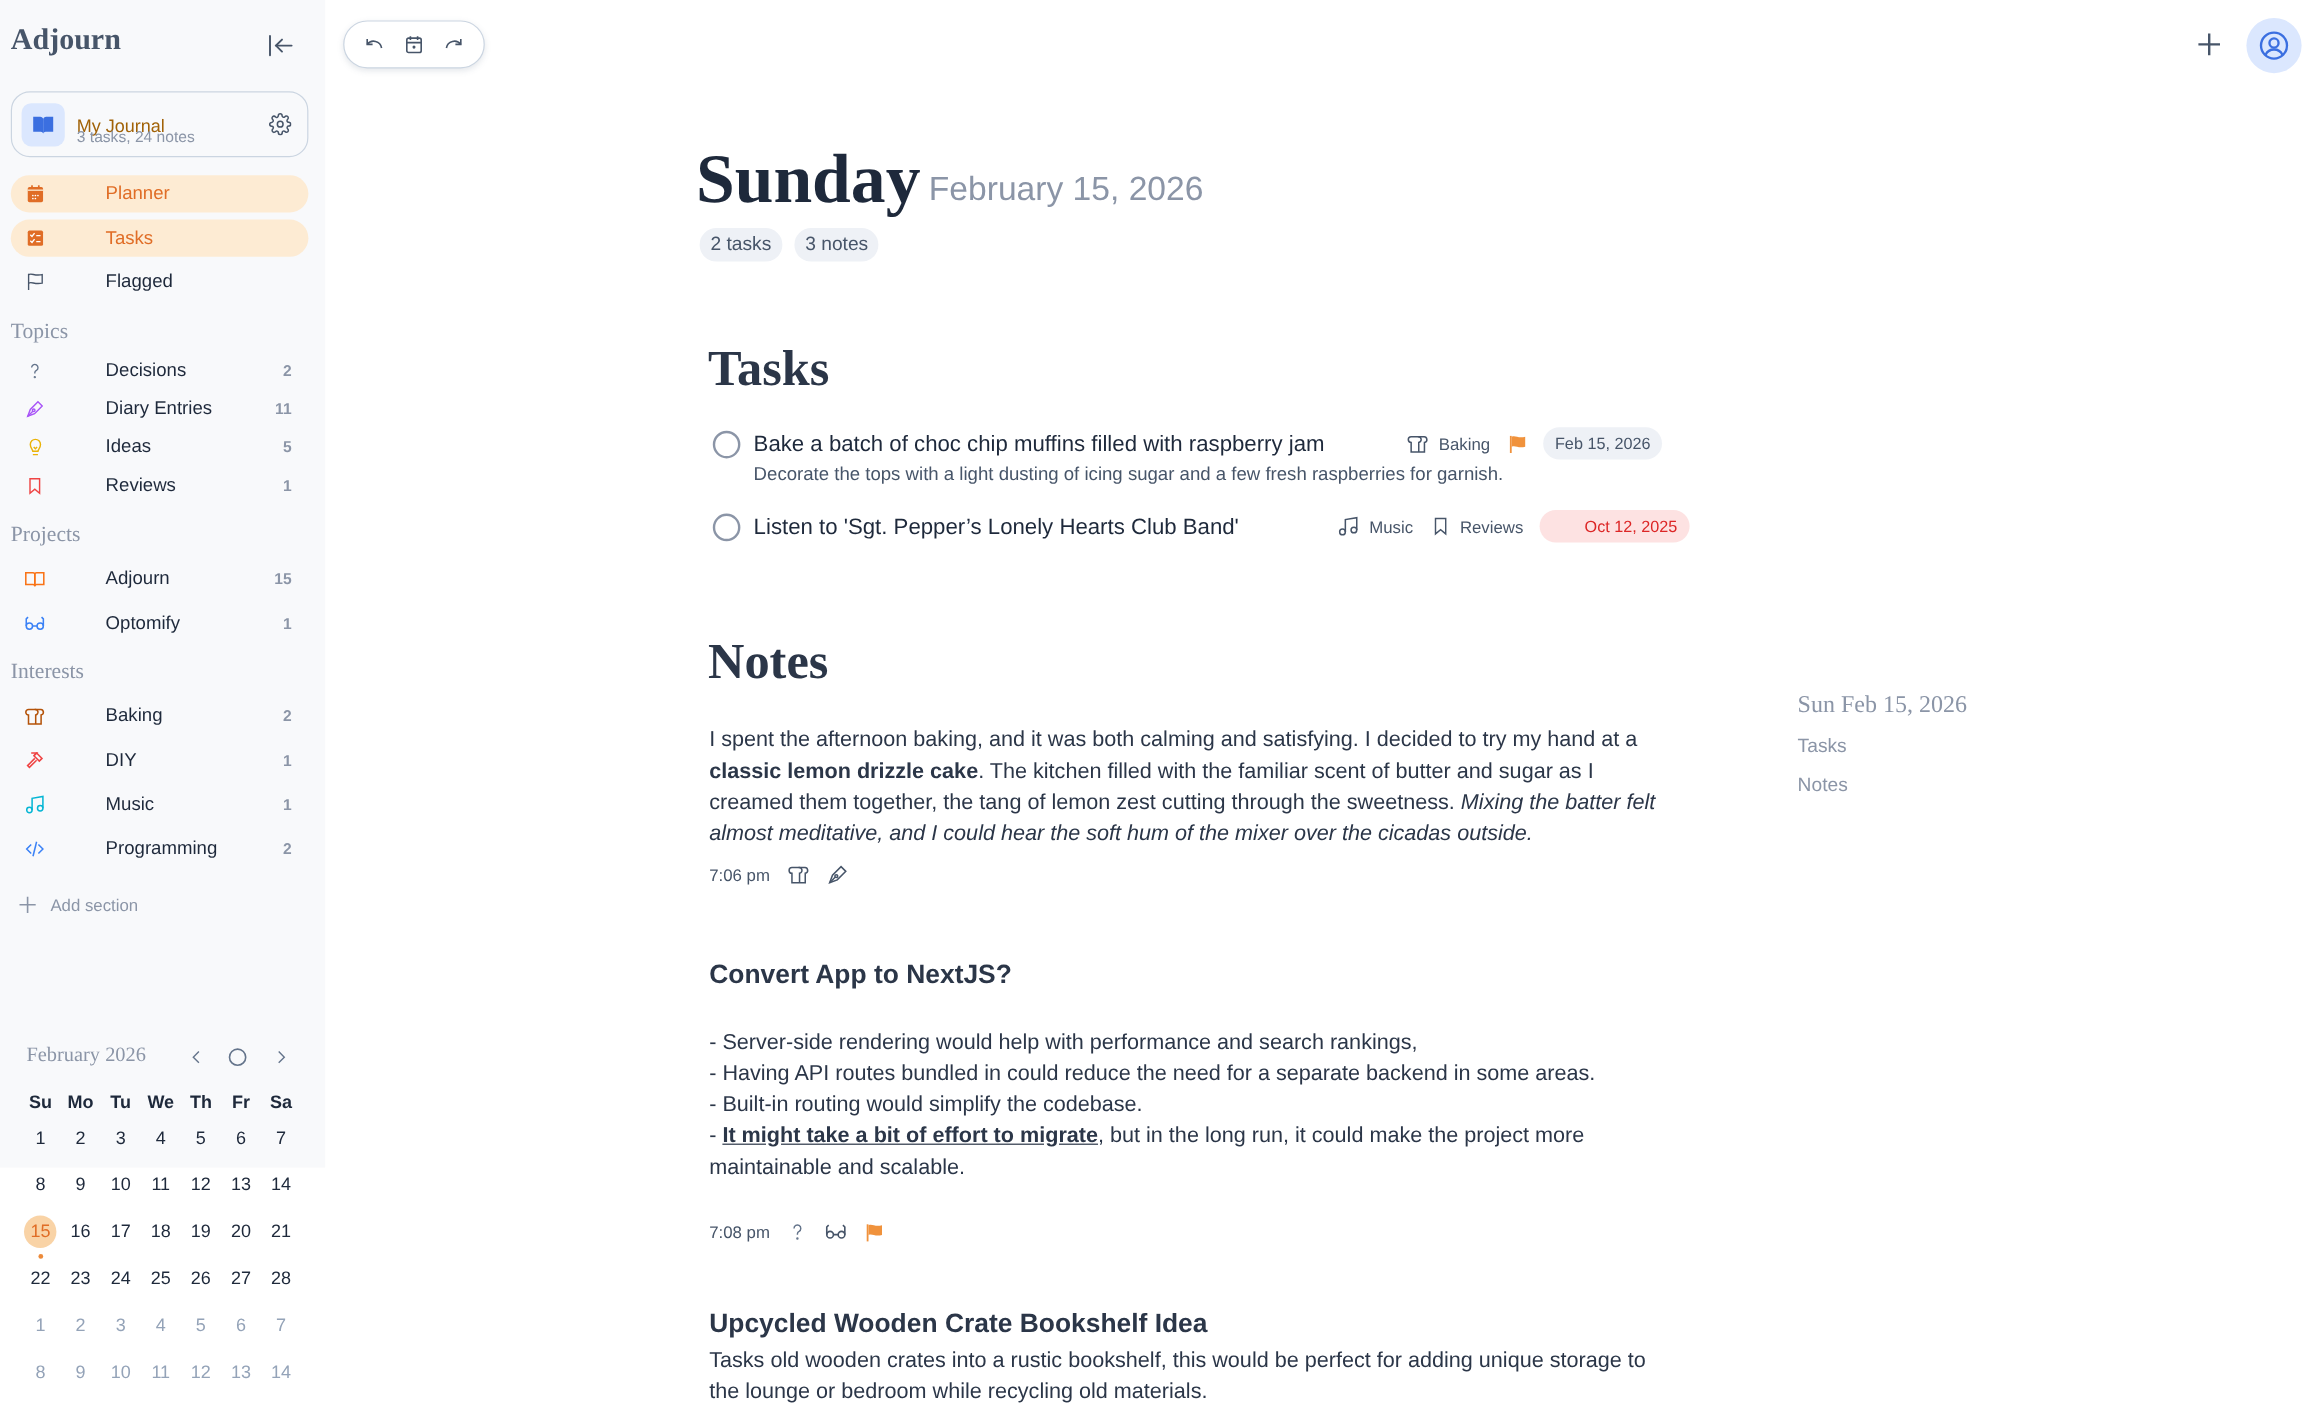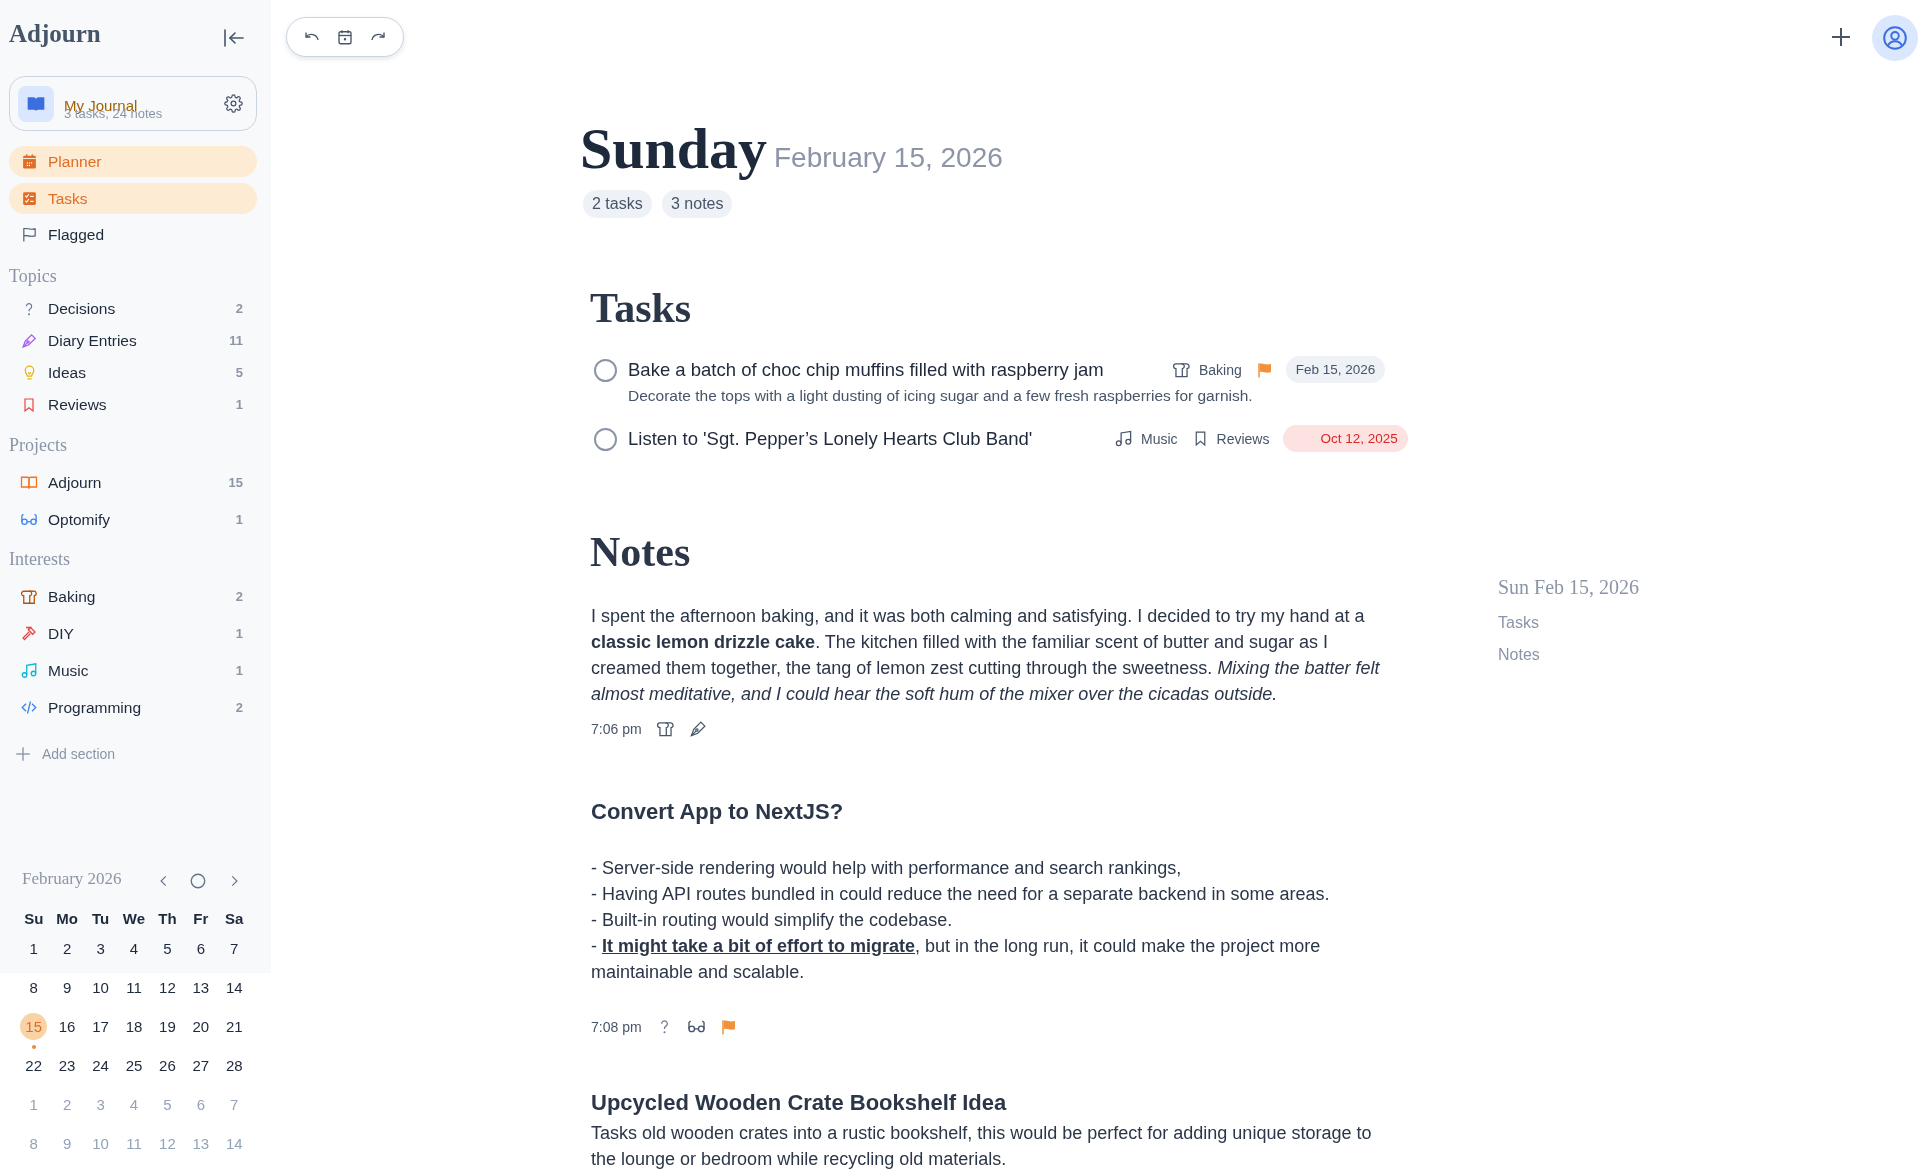--- a/index.html
+++ b/index.html
@@ -9,21 +9,21 @@
   
   .sidebar { position: absolute; left: 0; top: 0; width: 271px; height: 973px; background: #f8f9fb; }
   .brand { position: absolute; left: 9px; top: 20px; font-family: "Liberation Serif", serif; font-size: 25px; color: #475569; font-weight: 600; }
   .collapse-btn { position: absolute; left: 220px; top: 24px; width: 28px; height: 28px; display:flex; align-items:center; justify-content:center; cursor: pointer; }
   .journal-card { position: absolute; left: 9px; top: 76px; width: 248px; height: 55px; border: 1px solid #cbd5e1; border-radius: 16px; background: #f8f9fb; }
   .journal-icon { position: absolute; left: 8px; top: 9px; width: 36px; height: 36px; border-radius: 8px; background: #dbe7fe; display:flex; align-items:center; justify-content:center; }
   .journal-name { position: absolute; left: 54px; top: 20px; font-size: 15px; color: #a16207; }
   .journal-sub { position: absolute; left: 54px; top: 29px; font-size: 13px; color: #8b95a7; }
   .journal-gear { position: absolute; right: 12px; top: 15px; width: 22px; height: 22px; cursor:pointer; display:flex; align-items:center; justify-content:center; }
 
-  .nav-item { position: absolute; left: 9px; width: 248px; height: 31px; border-radius: 16px; display: flex; align-items: center; padding-left: 11px; font-size: 15.5px; color: #1e293b; cursor: pointer; }
+  .nav-item { position: absolute; left: 9px; width: 248px; height: 31px; border-radius: 16px; display: flex; align-items: center; padding-left: 11px; font-size: 15.5px; color: #1e293b; cursor: pointer; gap: 40px; }
   .nav-item.active { background: #fdebd3; color: #e06d26; }
   .nav-item .ico { width: 18px; height: 18px; margin-right: 10px; display:flex; align-items:center; justify-content:center; }
   .nav-item .count { position: absolute; right: 14px; font-size: 13px; color: #8b95a7; font-weight: bold; }
   .section-title { position: absolute; left: 9px; font-family: "Liberation Serif", serif; font-size: 18px; color: #8b95a7; }
   .add-section { position: absolute; left: 14px; top: 745px; display:flex; align-items:center; font-size: 14px; color: #8b95a7; cursor: pointer; }
   .add-section .ico { margin-right: 10px; display:flex; }
 
   
   .cal-title { position: absolute; left: 22px; top: 869px; font-family: "Liberation Serif", serif; font-size: 17px; color: #8b95a7; }
   .cal-nav { position: absolute; top: 870px; width: 22px; height: 22px; display:flex; align-items:center; justify-content:center; cursor:pointer; }

